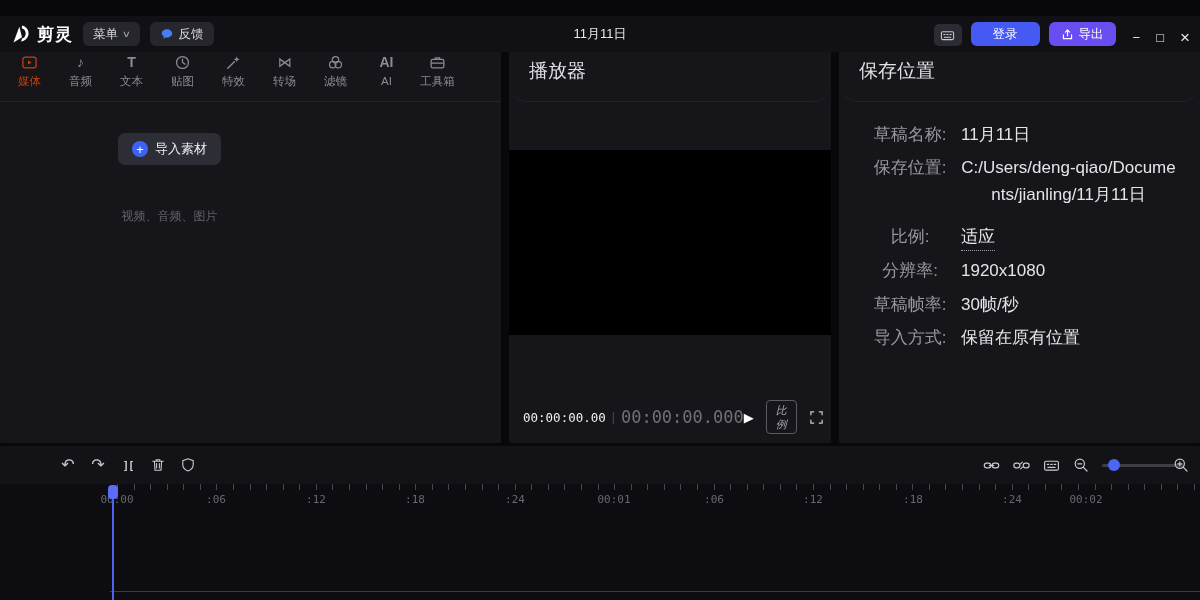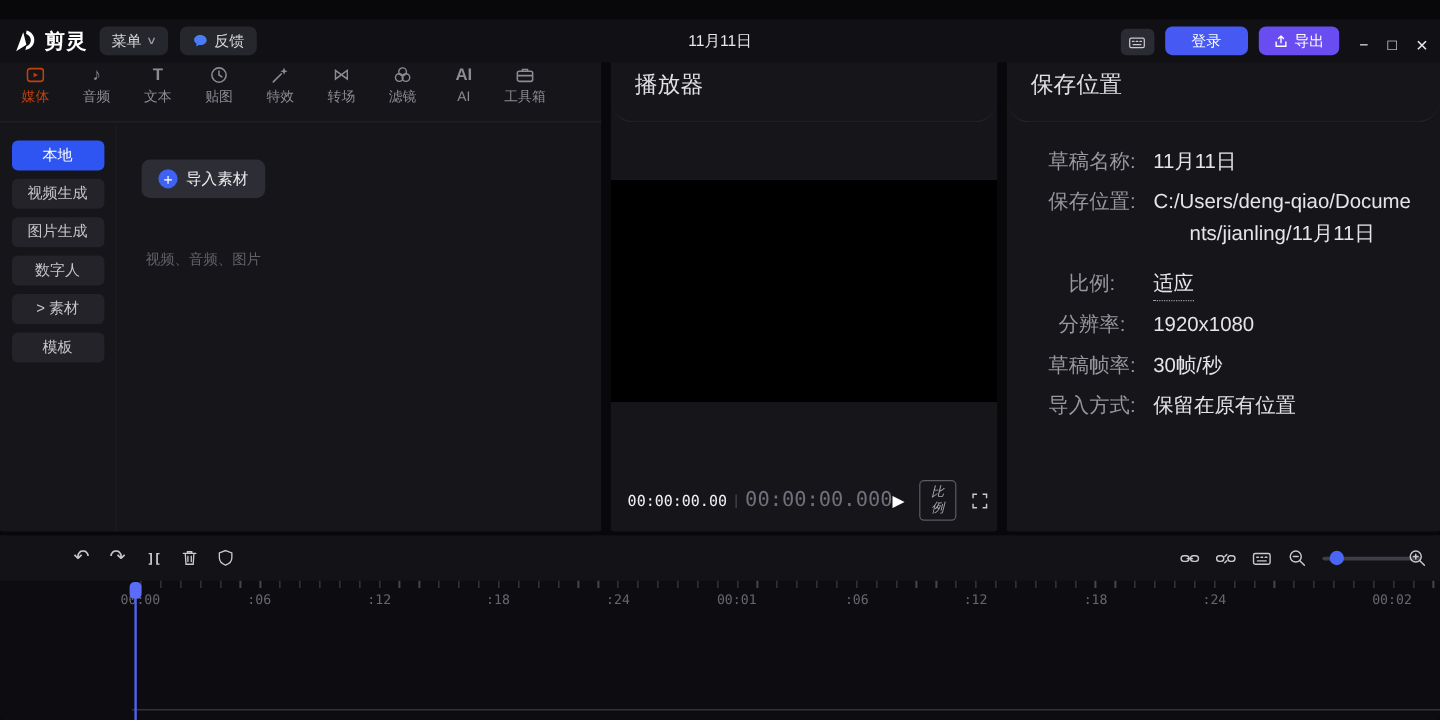--- a/index.html
+++ b/index.html
@@ -219,28 +219,20 @@
         <span class="tab-ic">
           <svg width="17" height="17" viewBox="0 0 16 16">
               <rect x="2" y="5" width="12" height="8" rx="1.5" fill="none" stroke="currentColor" stroke-width="1.2"></rect>
               <path d="M6 5V3.6h4V5M2 8.5h12" fill="none" stroke="currentColor" stroke-width="1.2"></path>
             </svg>
         </span>
         <span class="tab-label">工具箱</span>
       </div>
     </div>
 
-    <aside class="side">
-      <button class="side-item active">本地</button>
-      <button class="side-item">视频生成</button>
-      <button class="side-item">图片生成</button>
-      <button class="side-item">数字人</button>
-      <button class="side-item">&gt; 素材</button>
-      <button class="side-item">模板</button>
-    </aside>
 
     <div class="import-wrap">
       <button class="import-btn">
         <span class="plus-circle">+</span>
         <span>导入素材</span>
       </button>
       <div class="import-sub">视频、音频、图片</div>
     </div>
   </section>
 
@@ -352,21 +344,21 @@
       <span class="rl" style="left:117px">00:00</span>
       <span class="rl" style="left:216px">:06</span>
       <span class="rl" style="left:316px">:12</span>
       <span class="rl" style="left:415px">:18</span>
       <span class="rl" style="left:515px">:24</span>
       <span class="rl" style="left:614px">00:01</span>
       <span class="rl" style="left:714px">:06</span>
       <span class="rl" style="left:813px">:12</span>
       <span class="rl" style="left:913px">:18</span>
       <span class="rl" style="left:1012px">:24</span>
-      <span class="rl" style="left:1160px">00:02</span>
+      <span class="rl" style="left:1086px">00:02</span>
 
       <div class="playhead-pill"></div>
       <div class="playhead-line"></div>
 
       <div class="track-divider"></div>
 
     </div>
   </section>
 
 </div>

